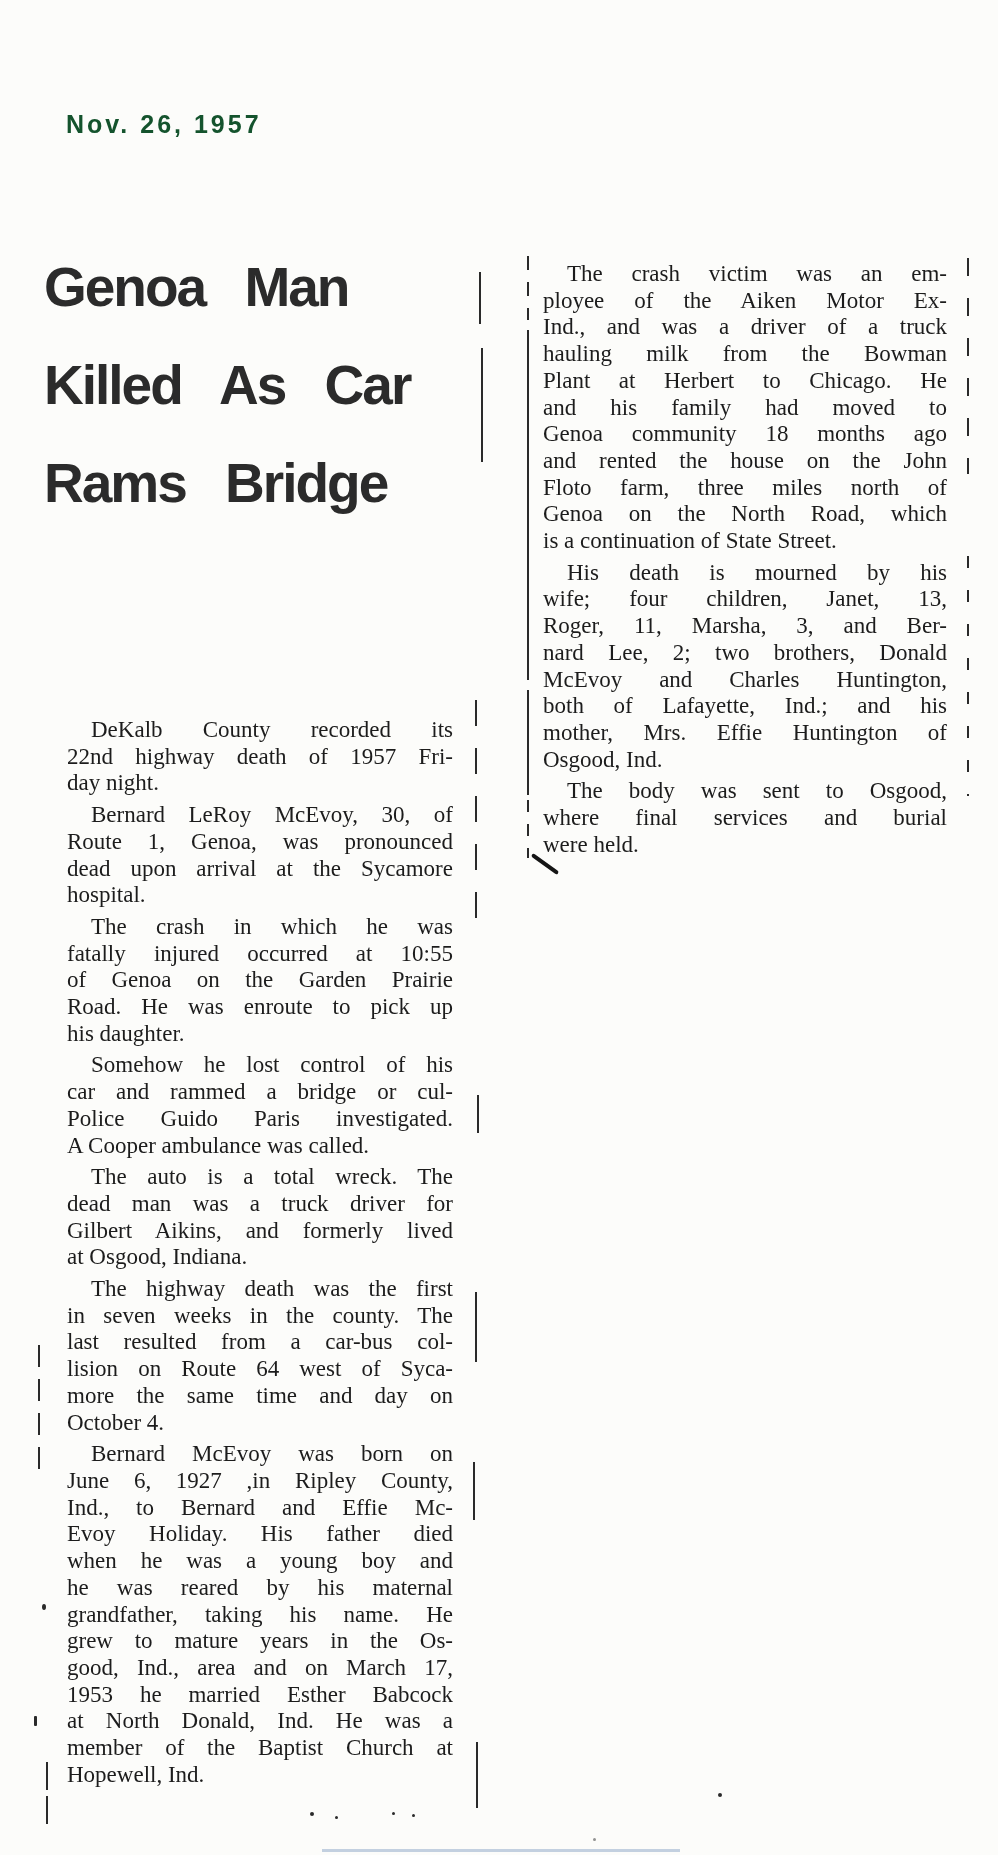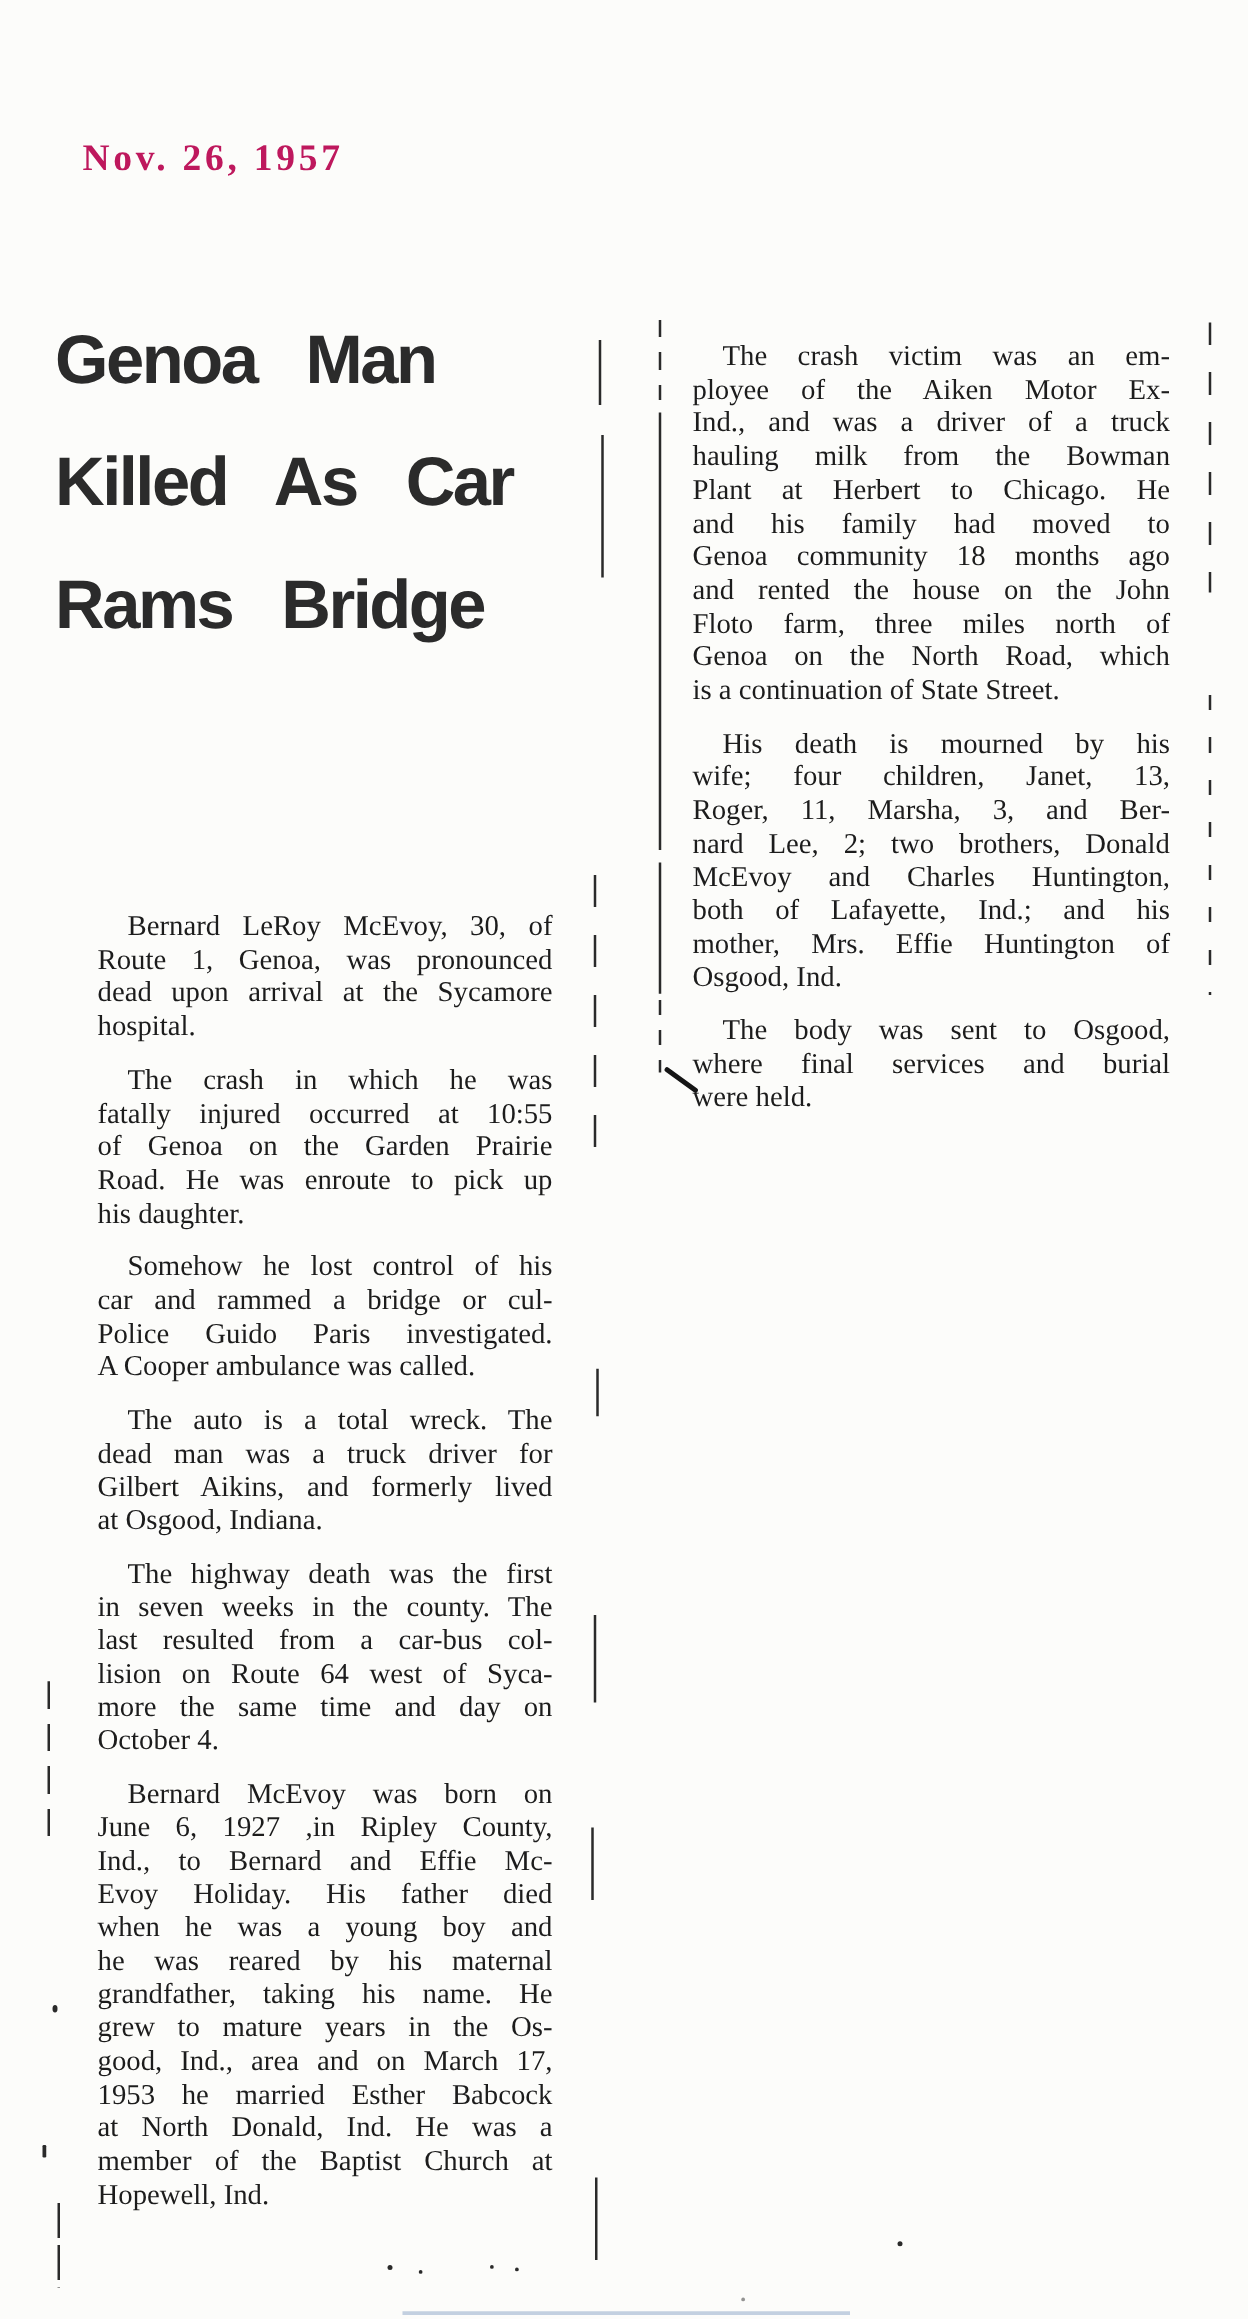--- a/index.html
+++ b/index.html
@@ -8,22 +8,22 @@
     background:#fcfcfa;
     font-family:"Liberation Serif","DejaVu Serif",serif;
     color:#1e1e1e;
     overflow:hidden;
   }
   .page{position:absolute;inset:0;}
 
   
   .date{
     position:absolute;left:66px;top:110px;
-    font-family:Liberation Serif, serif;
-    font-size:30px;font-weight:700;letter-spacing:3px;color:#be185d;
+    font-family:Liberation Sans, sans-serif;
+    font-size:25px;font-weight:700;letter-spacing:3px;color:#14532d;
     white-space:nowrap;
   }
 
   
   .headline{
     position:absolute;left:44px;top:238px;width:402px;
     font-family:"Liberation Sans","DejaVu Sans",sans-serif;
     font-weight:700;color:#2b2b2b;
     font-size:55px;line-height:98px;letter-spacing:-2px;word-spacing:26px;
   }
@@ -38,21 +38,21 @@
   }
   .subhead>div{white-space:nowrap;}
 
   
   .bodycol{
     position:absolute;
     font-size:23px;line-height:26.7px;color:#1c1c1c;
   }
   .col-left{left:62px;top:712px;width:396px;}
   .col-right{left:538px;top:256px;width:414px;}
-  .para{margin:16px;}
+  .para{margin:5px;}
   .line{text-align:justify;text-align-last:justify;}
   .line.first{text-indent:24px;}
   .line.last{text-align-last:left;}
 
   
   .vmark{position:absolute;width:2px;background:#2a2a2a;}
   .vdash{position:absolute;width:2px;}
   .mid1{left:479px;top:272px;height:52px;}
   .mid2{left:481px;top:348px;height:114px;}
   .mid3{left:475px;top:700px;height:235px;background:repeating-linear-gradient(180deg,#2a2a2a 0 26px,transparent 26px 48px);}
@@ -95,20 +95,25 @@
 
   <div class="headline">
       <div>Genoa Man</div>
       <div>Killed As Car</div>
       <div>Rams Bridge</div>
     </div>
 
 
   <div class="bodycol col-left">
       <div class="para">
+        <div class="line first">DeKalb County recorded its</div>
+        <div class="line">22nd highway death of 1957 Fri-</div>
+        <div class="line last">day night.</div>
+      </div>
+      <div class="para">
         <div class="line first">Bernard LeRoy McEvoy, 30, of</div>
         <div class="line">Route 1, Genoa, was pronounced</div>
         <div class="line">dead upon arrival at the Sycamore</div>
         <div class="line last">hospital.</div>
       </div>
       <div class="para">
         <div class="line first">The crash in which he was</div>
         <div class="line">fatally injured occurred at 10:55</div>
         <div class="line">of Genoa on the Garden Prairie</div>
         <div class="line">Road. He was enroute to pick up</div>

